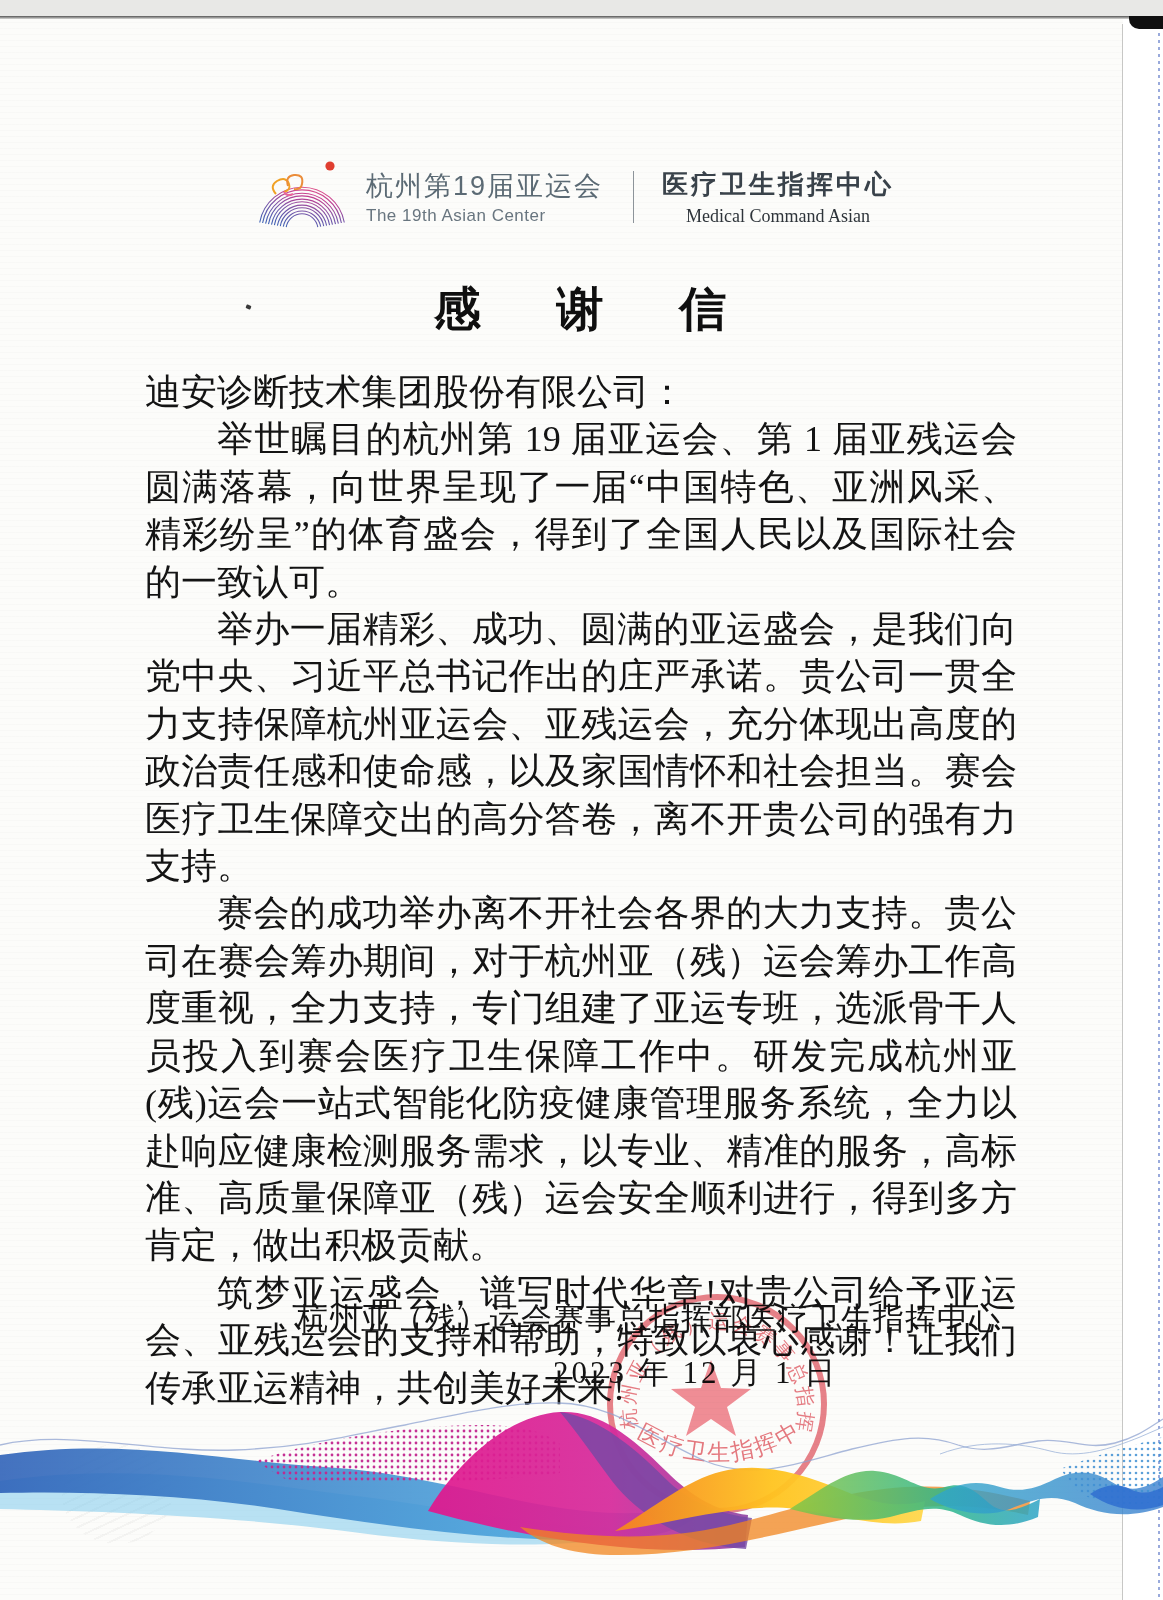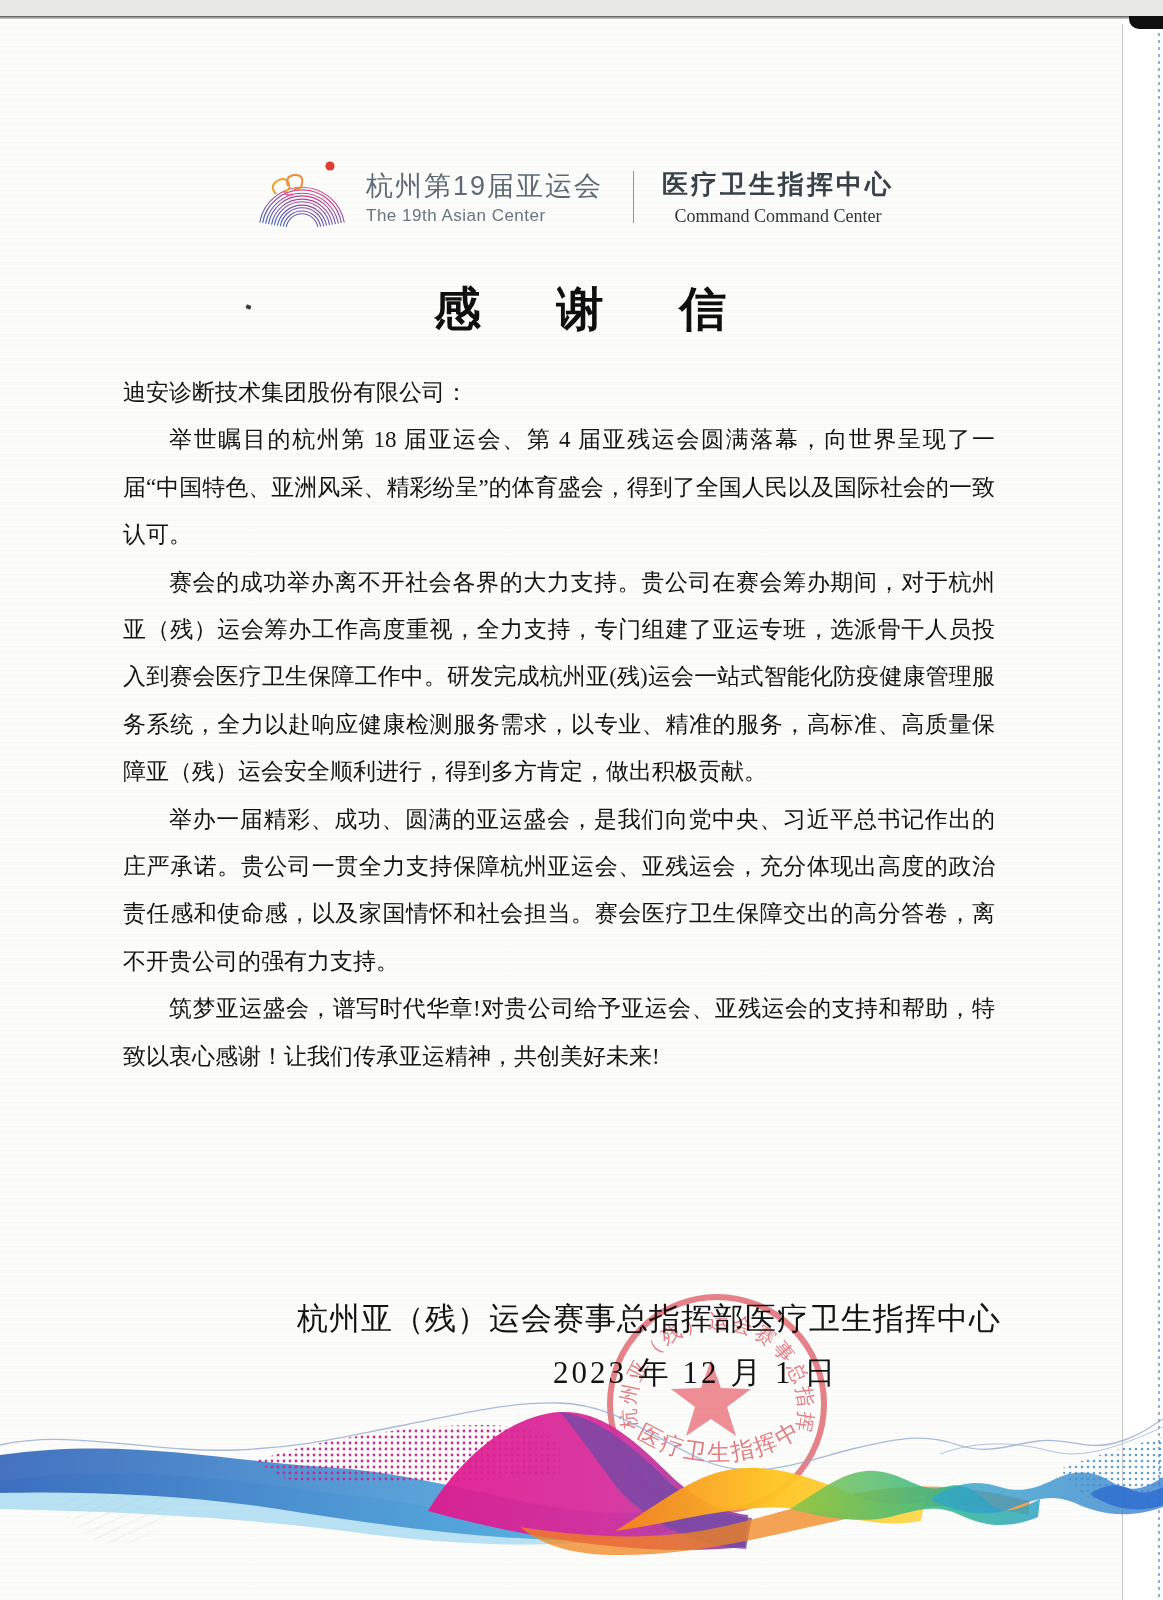--- a/index.html
+++ b/index.html
@@ -29,22 +29,22 @@
   .brand-cn{font-size:27px;letter-spacing:2px;color:#5b6a74;font-weight:500;}
   .brand-en{font-size:17px;color:#68757f;margin-top:2px;letter-spacing:.5px;}
   .hdr-divider{width:1px;height:52px;background:#8d949a;margin:0 28px 0 30px;}
   .center-block{text-align:center;}
   .center-cn{font-size:26px;letter-spacing:3px;color:#39424a;font-weight:600;}
   .center-en{font-family:"Liberation Serif",serif;font-size:18px;color:#2e343a;margin-top:4px;}
 
   
   .title{position:absolute;top:262px;left:0;width:1160px;text-align:center;
     font-size:47px;font-weight:bold;letter-spacing:32px;text-indent:32px;color:#0f0f0f;}
-  .body-text{position:absolute;left:123px;top:353px;width:872px;
-    font-size:23px;line-height:47.4px;text-align:justify;color:#141414;}
+  .body-text{position:absolute;left:145px;top:353px;width:872px;
+    font-size:36px;line-height:47.4px;text-align:justify;color:#141414;}
   .salutation{margin:0;}
   .para{margin:0;text-indent:2em;}
   .signature{position:absolute;top:1282px;left:0;width:986px;text-align:right;font-size:31px;letter-spacing:1px;color:#141414;padding-left:15px;}
   .dateline{position:absolute;top:1336px;left:553px;font-size:31px;letter-spacing:3px;color:#141414;}
 
   
   .stamp{position:absolute;left:597px;top:1266px;width:242px;height:244px;mix-blend-mode:multiply;opacity:.92;}
   .stamp text{font-family:"Liberation Serif","DejaVu Serif",serif;}
 
   
@@ -92,31 +92,31 @@
       </g>
       <circle cx="72" cy="10" r="4.6" fill="#e03e30"></circle>
     </svg>
     <div class="brand">
       <div class="brand-cn">杭州第19届亚运会</div>
       <div class="brand-en">The 19th Asian Center</div>
     </div>
     <div class="hdr-divider"></div>
     <div class="center-block">
       <div class="center-cn">医疗卫生指挥中心</div>
-      <div class="center-en">Command Command Center</div>
+      <div class="center-en">Medical Command Asian</div>
     </div>
   </div>
 
   <div class="title">感 谢 信</div>
 
   <div class="body-text">
     <p class="salutation">迪安诊断技术集团股份有限公司：</p>
-    <p class="para">举世瞩目的杭州第 18 届亚运会、第 4 届亚残运会圆满落幕，向世界呈现了一届“中国特色、亚洲风采、精彩纷呈”的体育盛会，得到了全国人民以及国际社会的一致认可。</p>
+    <p class="para">举世瞩目的杭州第 19 届亚运会、第 1 届亚残运会圆满落幕，向世界呈现了一届“中国特色、亚洲风采、精彩纷呈”的体育盛会，得到了全国人民以及国际社会的一致认可。</p>
+    <p class="para">举办一届精彩、成功、圆满的亚运盛会，是我们向党中央、习近平总书记作出的庄严承诺。贵公司一贯全力支持保障杭州亚运会、亚残运会，充分体现出高度的政治责任感和使命感，以及家国情怀和社会担当。赛会医疗卫生保障交出的高分答卷，离不开贵公司的强有力支持。</p>
     <p class="para">赛会的成功举办离不开社会各界的大力支持。贵公司在赛会筹办期间，对于杭州亚（残）运会筹办工作高度重视，全力支持，专门组建了亚运专班，选派骨干人员投入到赛会医疗卫生保障工作中。研发完成杭州亚(残)运会一站式智能化防疫健康管理服务系统，全力以赴响应健康检测服务需求，以专业、精准的服务，高标准、高质量保障亚（残）运会安全顺利进行，得到多方肯定，做出积极贡献。</p>
-    <p class="para">举办一届精彩、成功、圆满的亚运盛会，是我们向党中央、习近平总书记作出的庄严承诺。贵公司一贯全力支持保障杭州亚运会、亚残运会，充分体现出高度的政治责任感和使命感，以及家国情怀和社会担当。赛会医疗卫生保障交出的高分答卷，离不开贵公司的强有力支持。</p>
     <p class="para">筑梦亚运盛会，谱写时代华章!对贵公司给予亚运会、亚残运会的支持和帮助，特致以衷心感谢！让我们传承亚运精神，共创美好未来!</p>
   </div>
 
   <div class="signature">杭州亚（残）运会赛事总指挥部医疗卫生指挥中心</div>
   <div class="dateline">2023 年 12 月 1 日</div>
 
   <svg class="stamp" viewBox="0 0 242 244">
     <defs>
       <path id="arcTop" d="M 41,150 A 82,82 0 1 1 199,150"></path>
       <path id="arcBot" d="M 38,154 A 150,150 0 0 0 202,154"></path>

